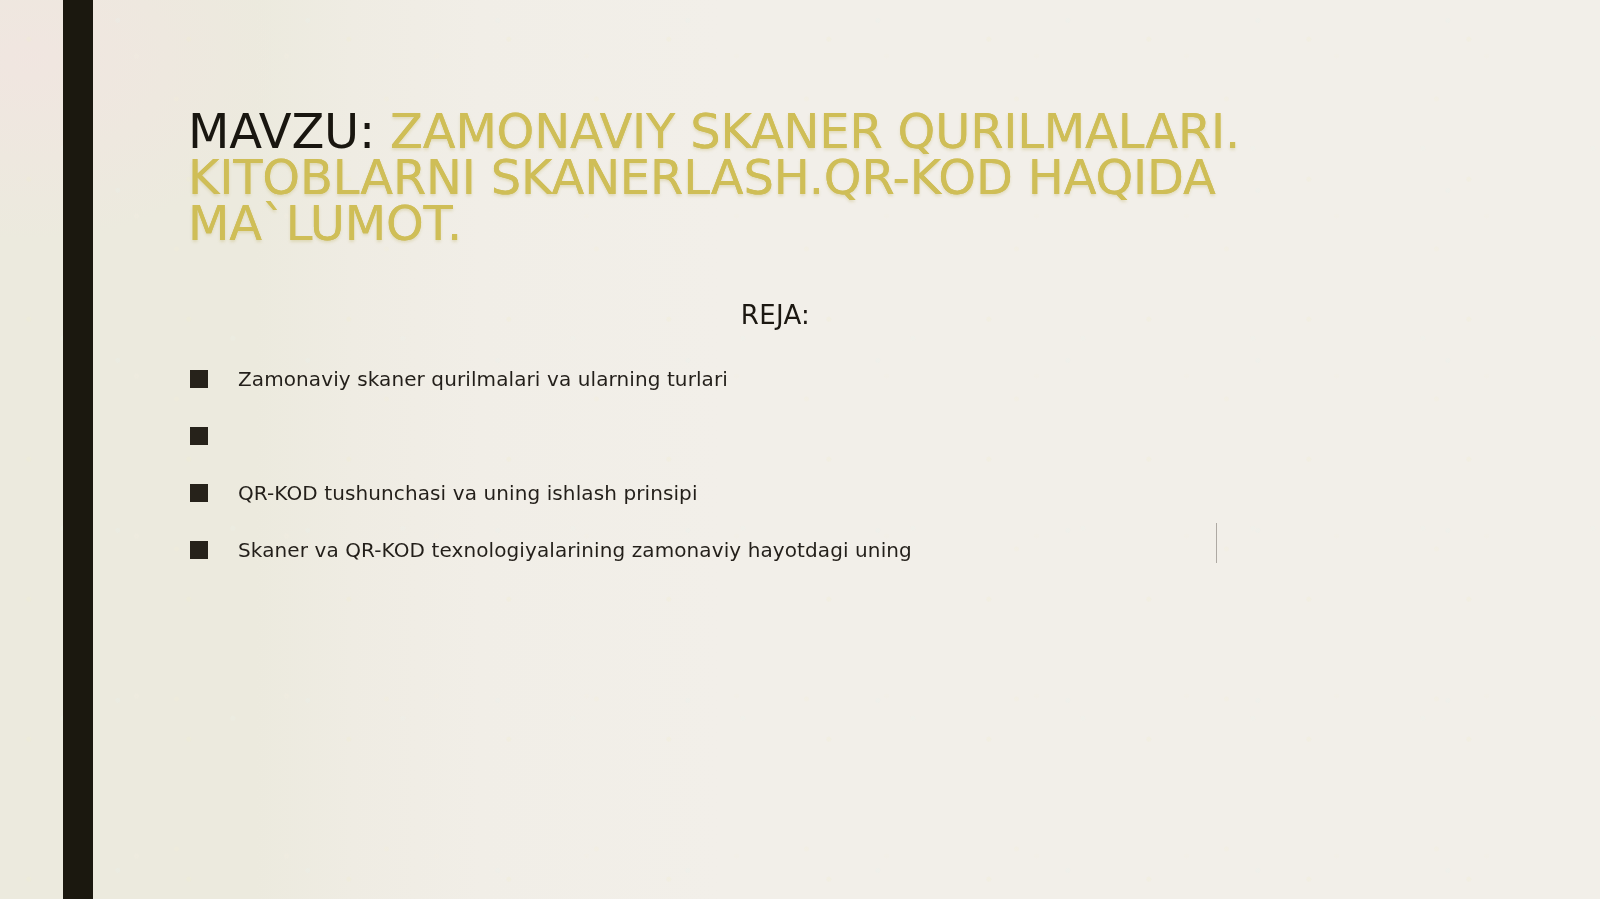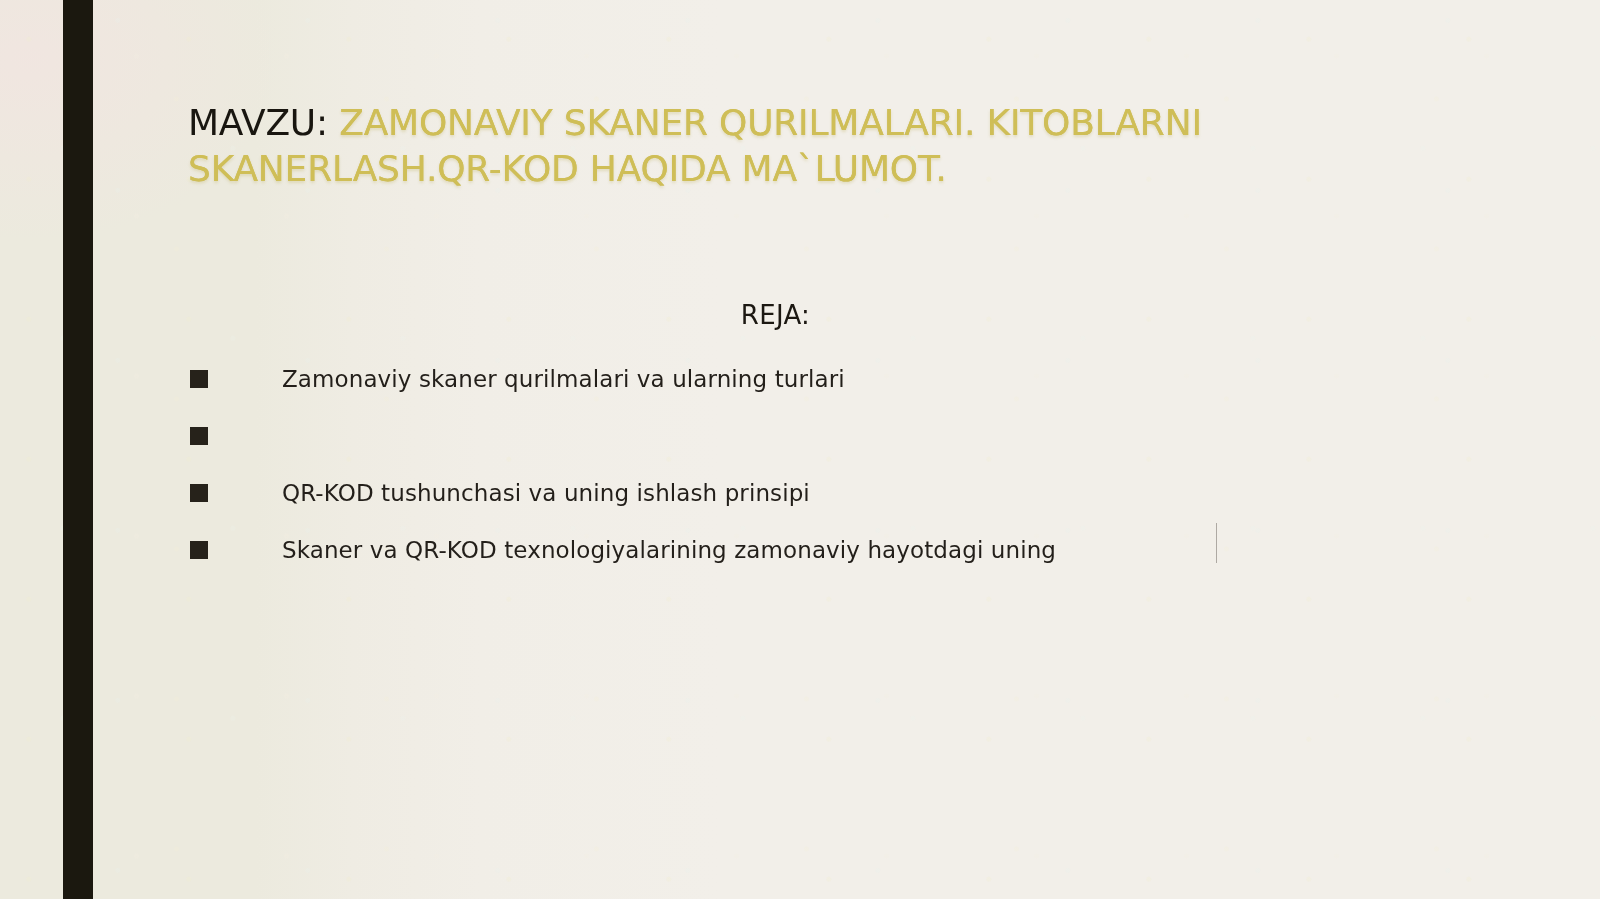--- a/index.html
+++ b/index.html
@@ -61,21 +61,21 @@
     top: 0;
     width: 1180px;
     height: 899px;
   }
 
   #title {
     position: absolute;
     left: 0;
     top: 76px;
     width: 1175px;
-    font-size: 36px;
+    font-size: 48px;
     line-height: 46px;
     letter-spacing: -0.2px;
     font-weight: 400;
     white-space: normal;
     word-break: normal;
   }
   #title .lead {
     color: #191610;
   }
   #title .gold {
@@ -117,26 +117,25 @@
   .bullet-marker {
     position: absolute;
     left: 2px;
     top: 50%;
     transform: translateY(-50%);
     width: 18px;
     height: 18px;
     background: #26221a;
   }
   .bullet-text {
-    font-size: 23px;
+    font-size: 20px;
     line-height: 34px;
     color: #231f1a;
     letter-spacing: 0.1px;
     white-space: nowrap;
-    margin-left: 44px;
   }
 
   #caret {
     position: absolute;
     left: 1028px;
     top: 523px;
     width: 1px;
     height: 40px;
     background: rgba(90,85,78,0.45);
   }

